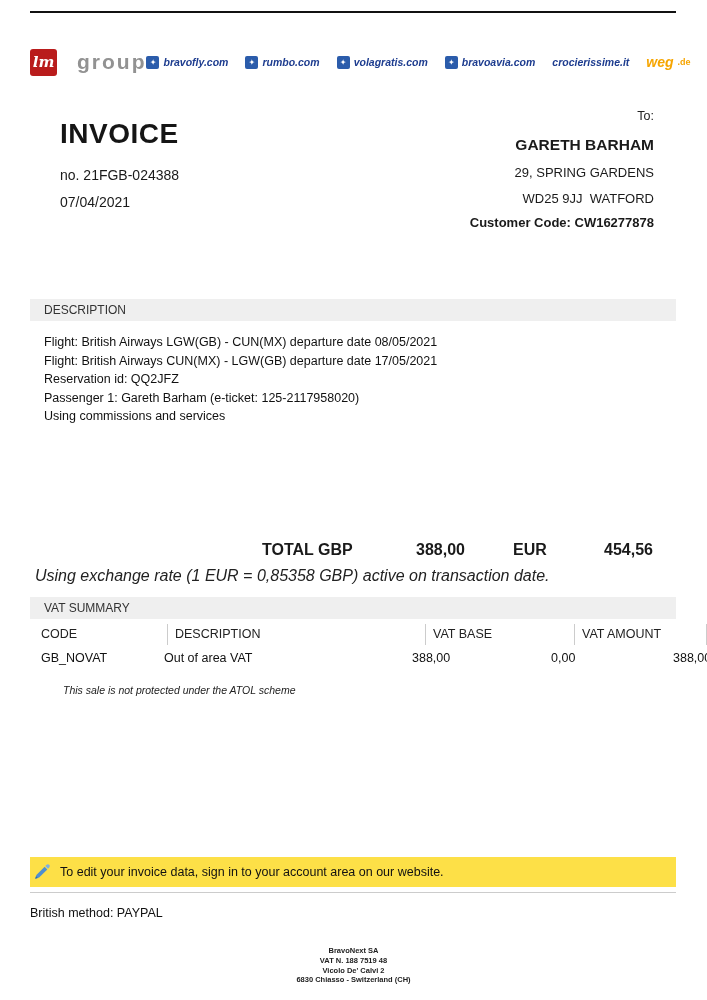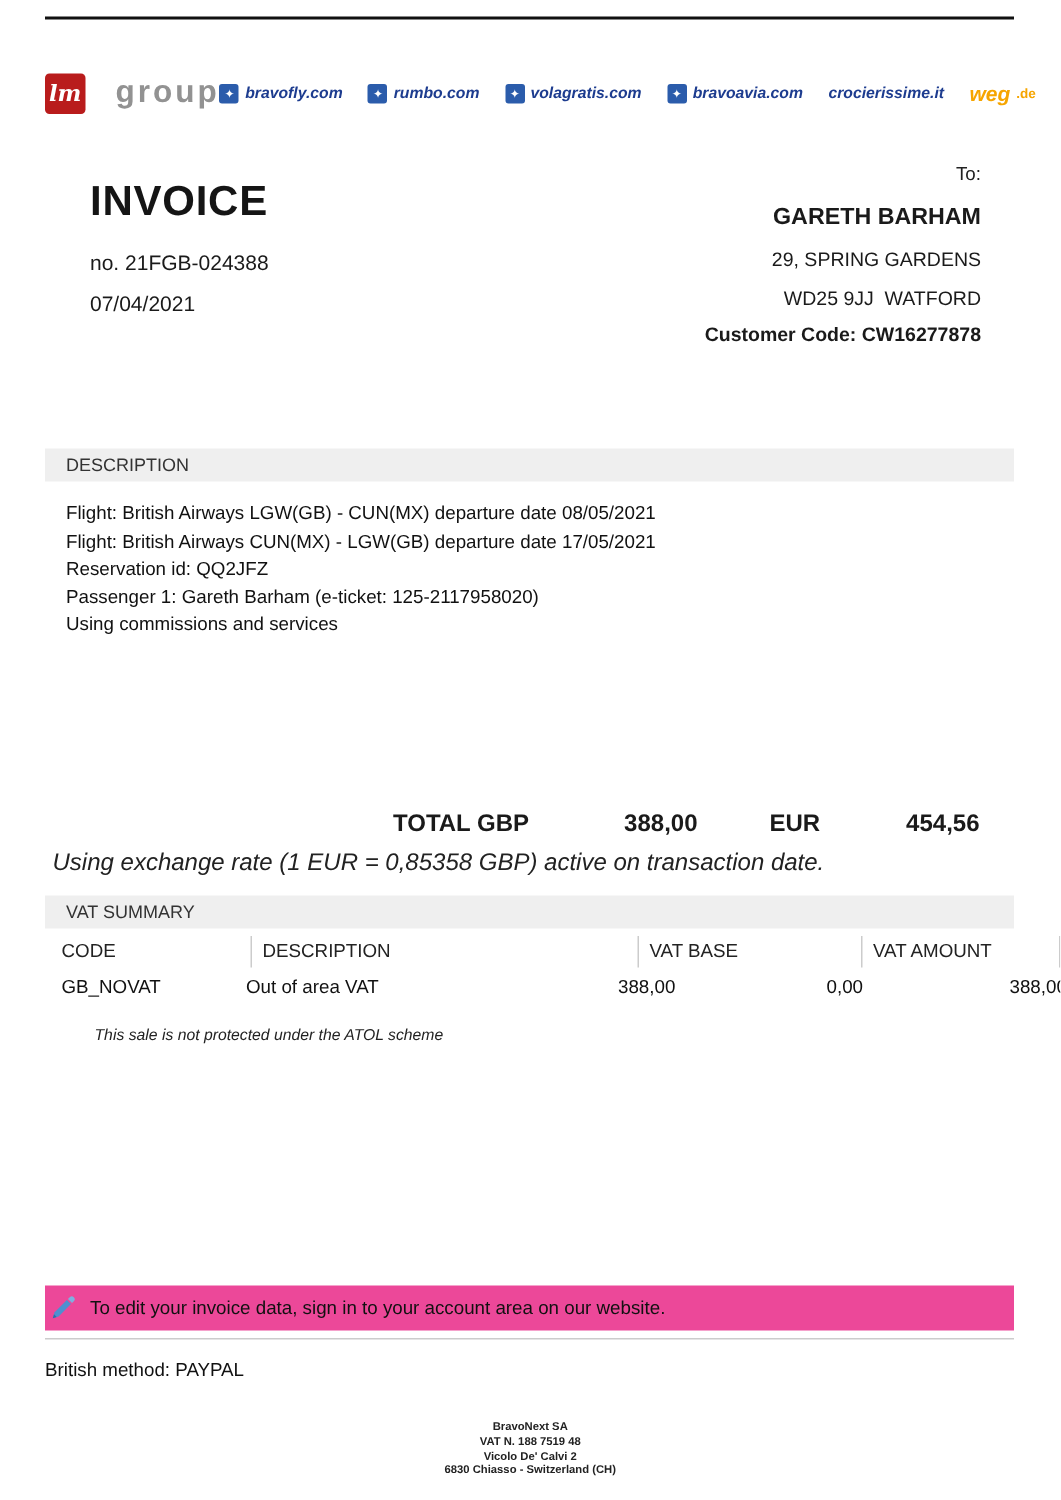--- a/index.html
+++ b/index.html
@@ -59,21 +59,21 @@
   .vat-row{display:grid;grid-template-columns:106px 227px 118px 101px 94px;align-items:center;}
   .vat-head{height:21px;font-size:12.5px;color:#222;gap:31px;}
   .vat-head .vat-cell{border-left:1px solid #ccc;height:21px;line-height:21px;}
   .vat-head .vat-cell:first-child{border-left:none;}
   .vat-cell{padding-left:7px;box-sizing:border-box;overflow:hidden;white-space:nowrap;}
   .vat-cell.first{padding-left:11px;}
   .vat-data{margin-top:6px;font-size:12.5px;color:#111;gap:21px;}
   .atol-note{position:absolute;left:35px;top:684px;font-size:10.5px;font-style:italic;color:#222;margin-left:28px;}
 
   
-  .edit-band{position:absolute;left:30px;top:857px;width:646px;height:30px;background:#ec4899;
+  .edit-band{position:absolute;left:30px;top:857px;width:646px;height:30px;background:#fde047;
              display:flex;align-items:center;gap:9px;box-sizing:border-box;padding-left:3px;}
   .pencil{width:18px;height:18px;flex:0 0 auto;}
   .edit-text{font-size:12.5px;color:#111;}
   .divider{position:absolute;left:30px;top:892px;width:646px;border-top:1px solid #ccc;}
   .payment{position:absolute;left:30px;top:906px;font-size:12.5px;color:#111;}
   .company-footer{position:absolute;left:0;right:0;top:946px;text-align:center;
                   font-size:7.5px;font-weight:bold;line-height:9.8px;color:#222;}
 </style>
 </head>
 <body>

